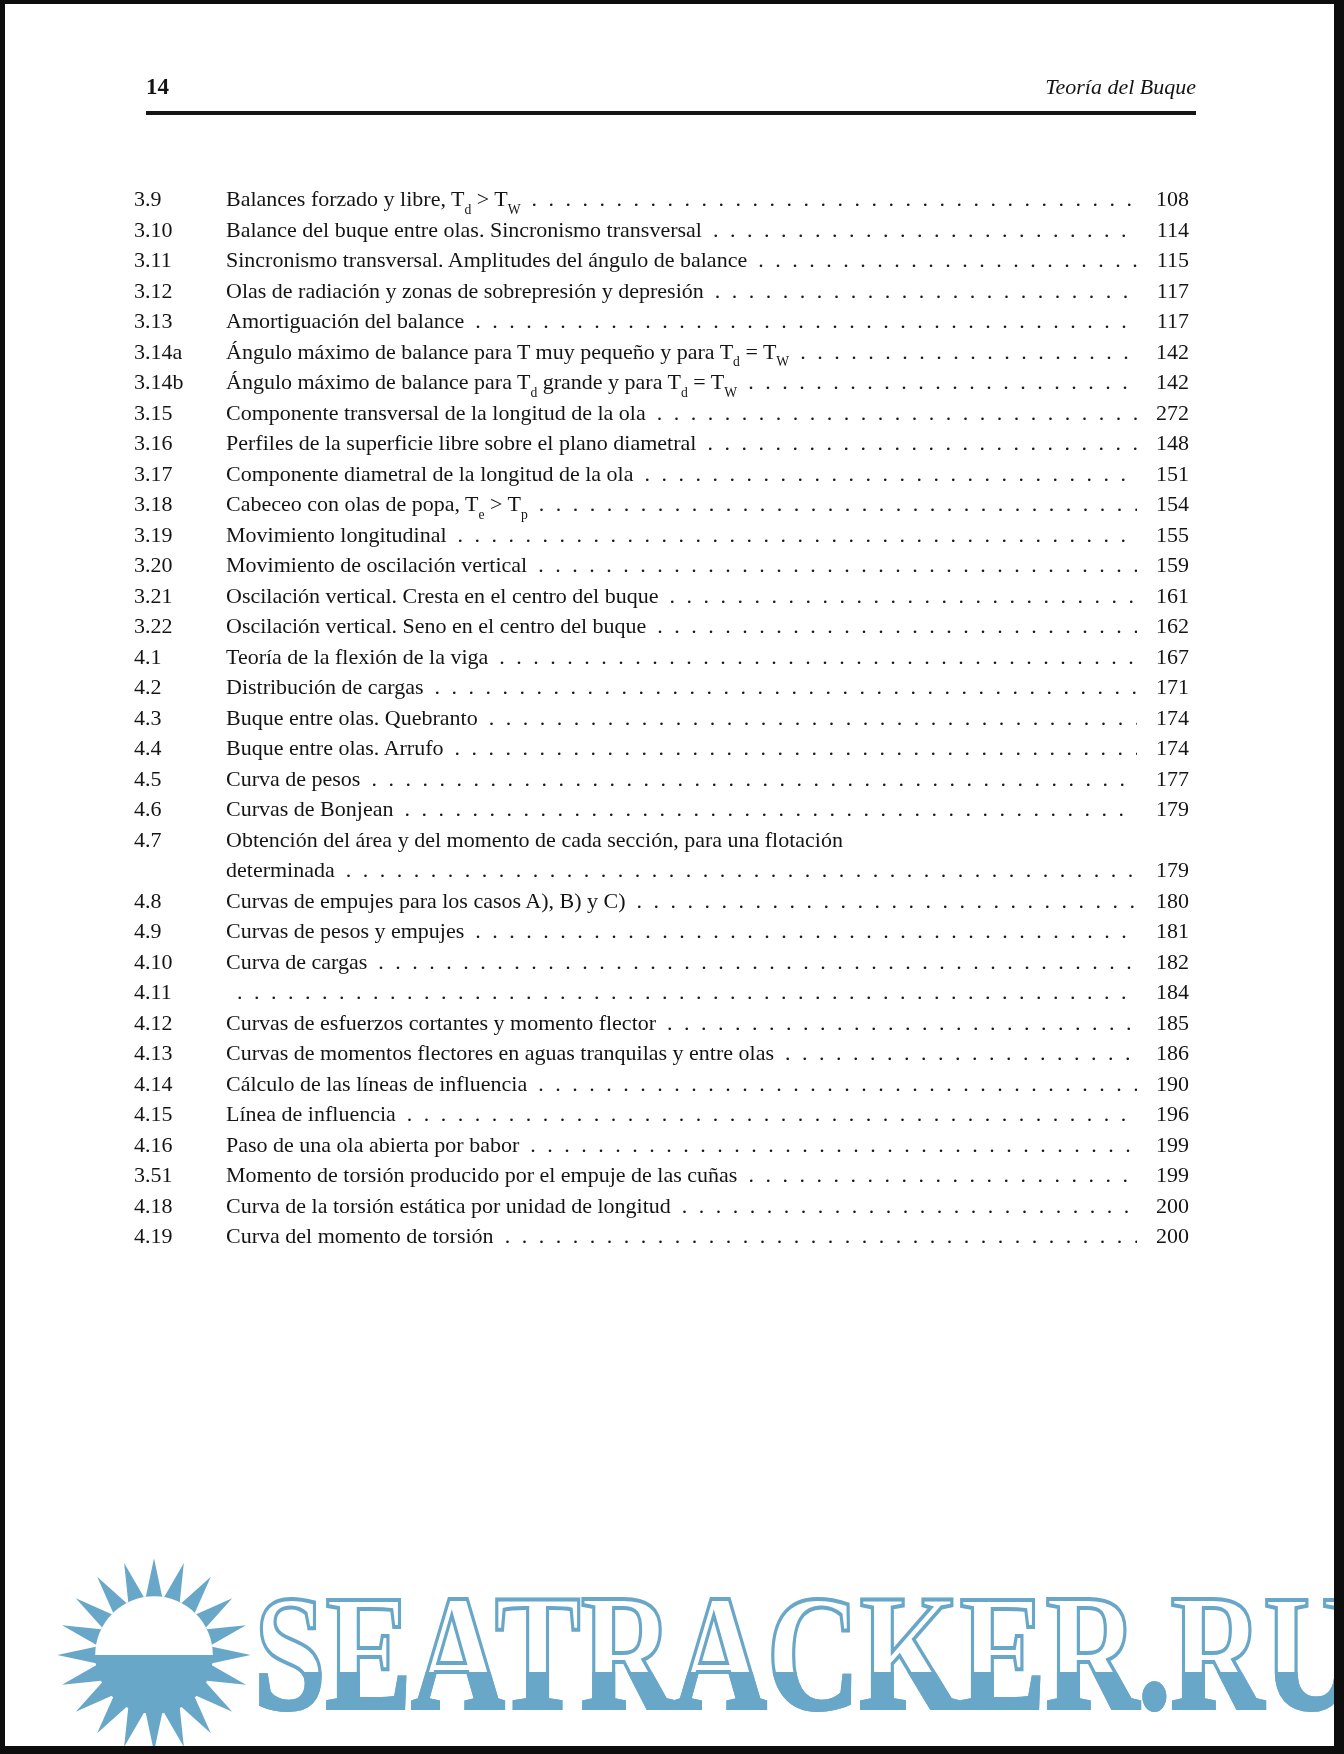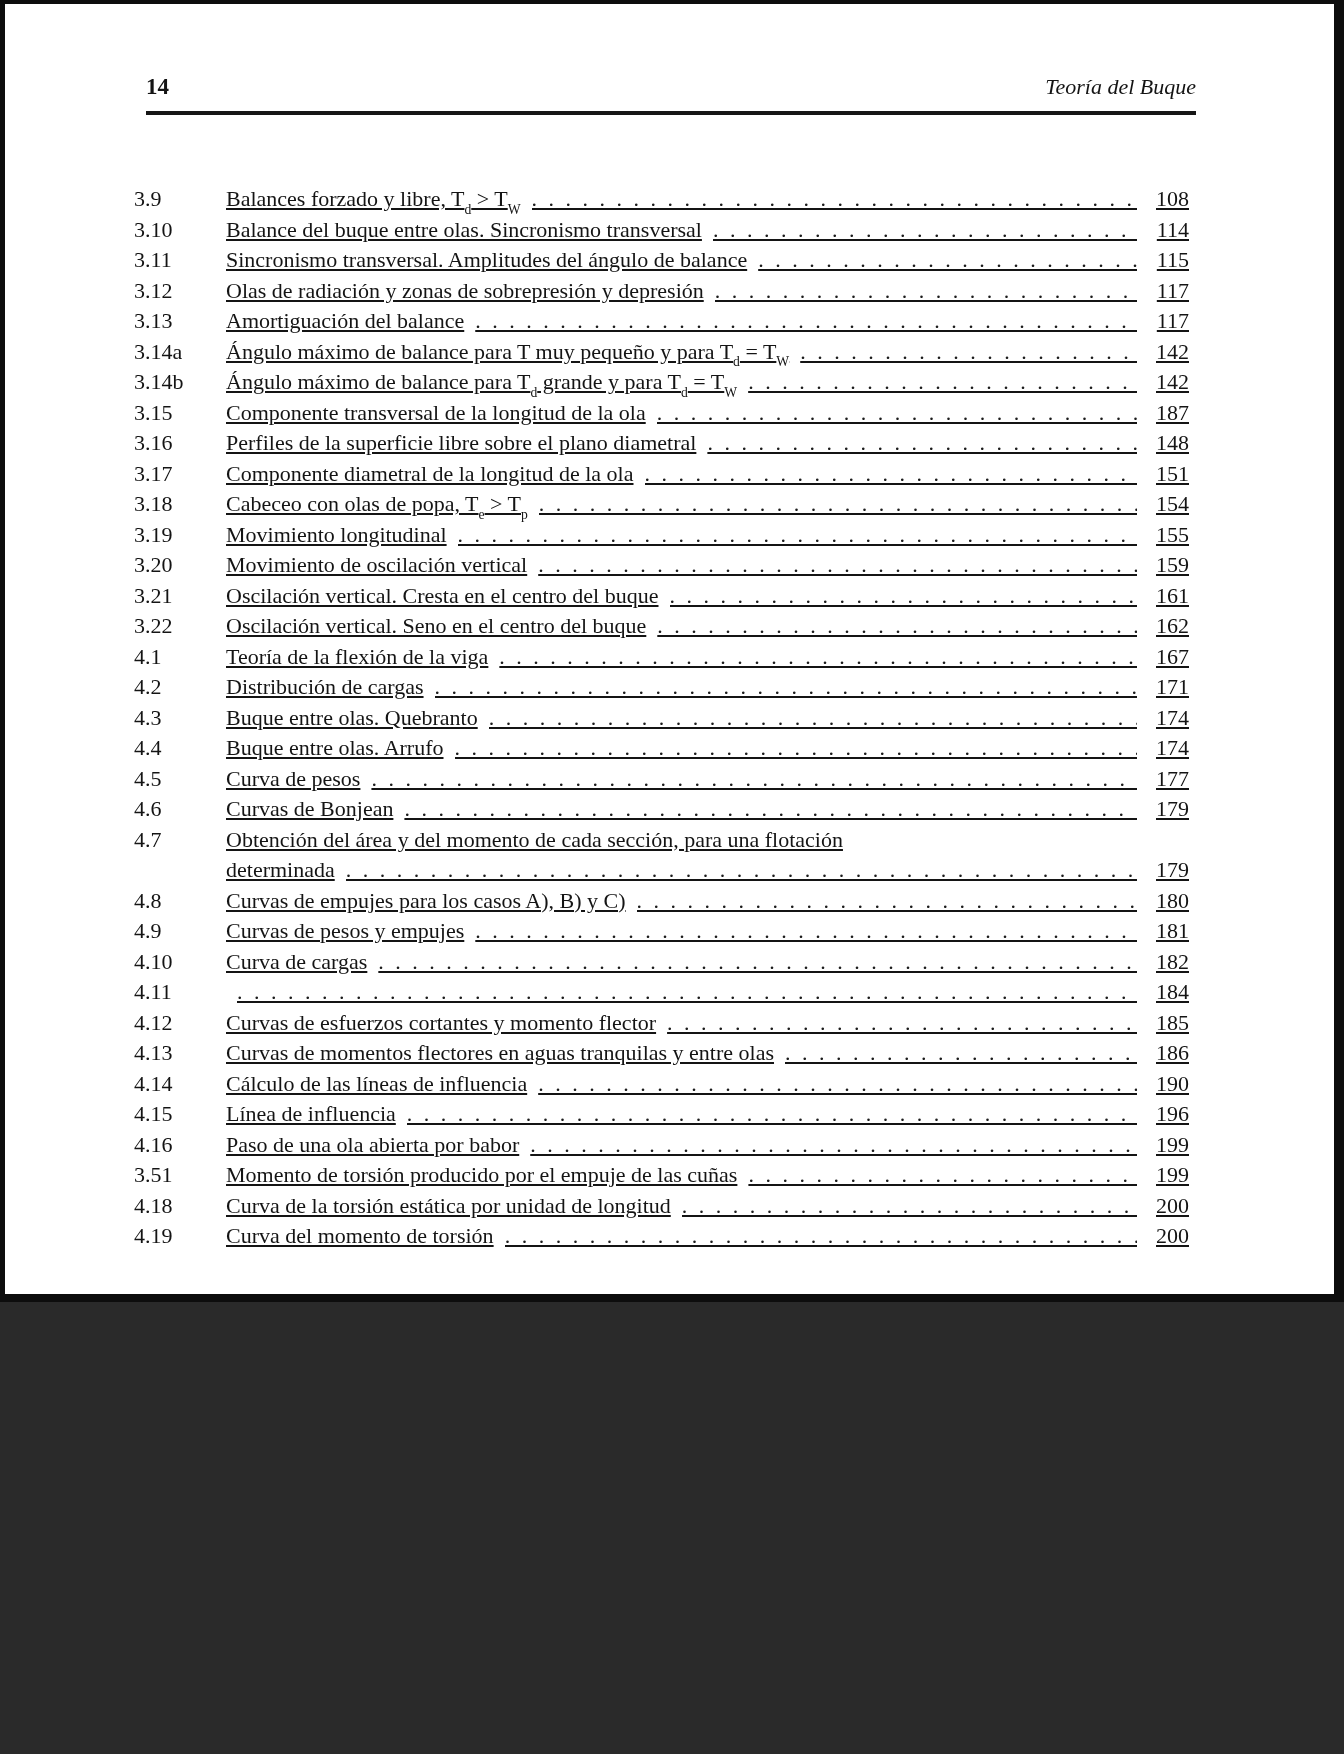--- a/index.html
+++ b/index.html
@@ -1,18 +1,18 @@
 <!DOCTYPE html>
 <html><head>
 <meta charset="utf-8">
 <style>
   html,body { margin:0; padding:0; background:#2a2a2a; }
   .page {
     position: relative;
-    width: 1344px; height: 1302px;
+    width: 1344px; height: 1754px;
     box-sizing: border-box;
     background: #ffffff;
     border: solid #0d0d0d;
     border-width: 4px 10px 8px 5px;
     overflow: hidden;
     font-family: "Liberation Serif", serif;
     color: #141414;
   }
   
   .header {
@@ -31,21 +31,21 @@
     position: absolute;
     left: 129px; top: 180px;
     width: 1055px;
     font-size: 22px;
     line-height: 30.5px;
   }
   .toc-section + .toc-section { }
   .row { display: flex; align-items: flex-start; }
   .num { width: 92px; flex: 0 0 92px; }
   .body { flex: 1; min-width: 0; }
-  .line { display: flex; align-items: baseline; text-decoration: underline; }
+  .line { display: flex; align-items: baseline; }
   .title { white-space: nowrap; }
   .title sub { font-size: 0.62em; line-height: 0; position: relative; top: 0.17em; }
   .dots {
     flex: 1;
     overflow: hidden;
     white-space: nowrap;
     letter-spacing: 11.5px;
     margin-left: 11px;
     margin-right: 4px;
     color: #1b1b1b;
@@ -160,21 +160,21 @@
               <span class="pg">142</span>
             </div>
           </div>
         </div>
         <div class="row">
           <span class="num">3.15</span>
           <div class="body">
             <div class="line">
               <span class="title">Componente transversal de la longitud de la ola</span>
               <span class="dots"></span>
-              <span class="pg">187</span>
+              <span class="pg">272</span>
             </div>
           </div>
         </div>
         <div class="row">
           <span class="num">3.16</span>
           <div class="body">
             <div class="line">
               <span class="title">Perfiles de la superficie libre sobre el plano diametral</span>
               <span class="dots"></span>
               <span class="pg">148</span>

